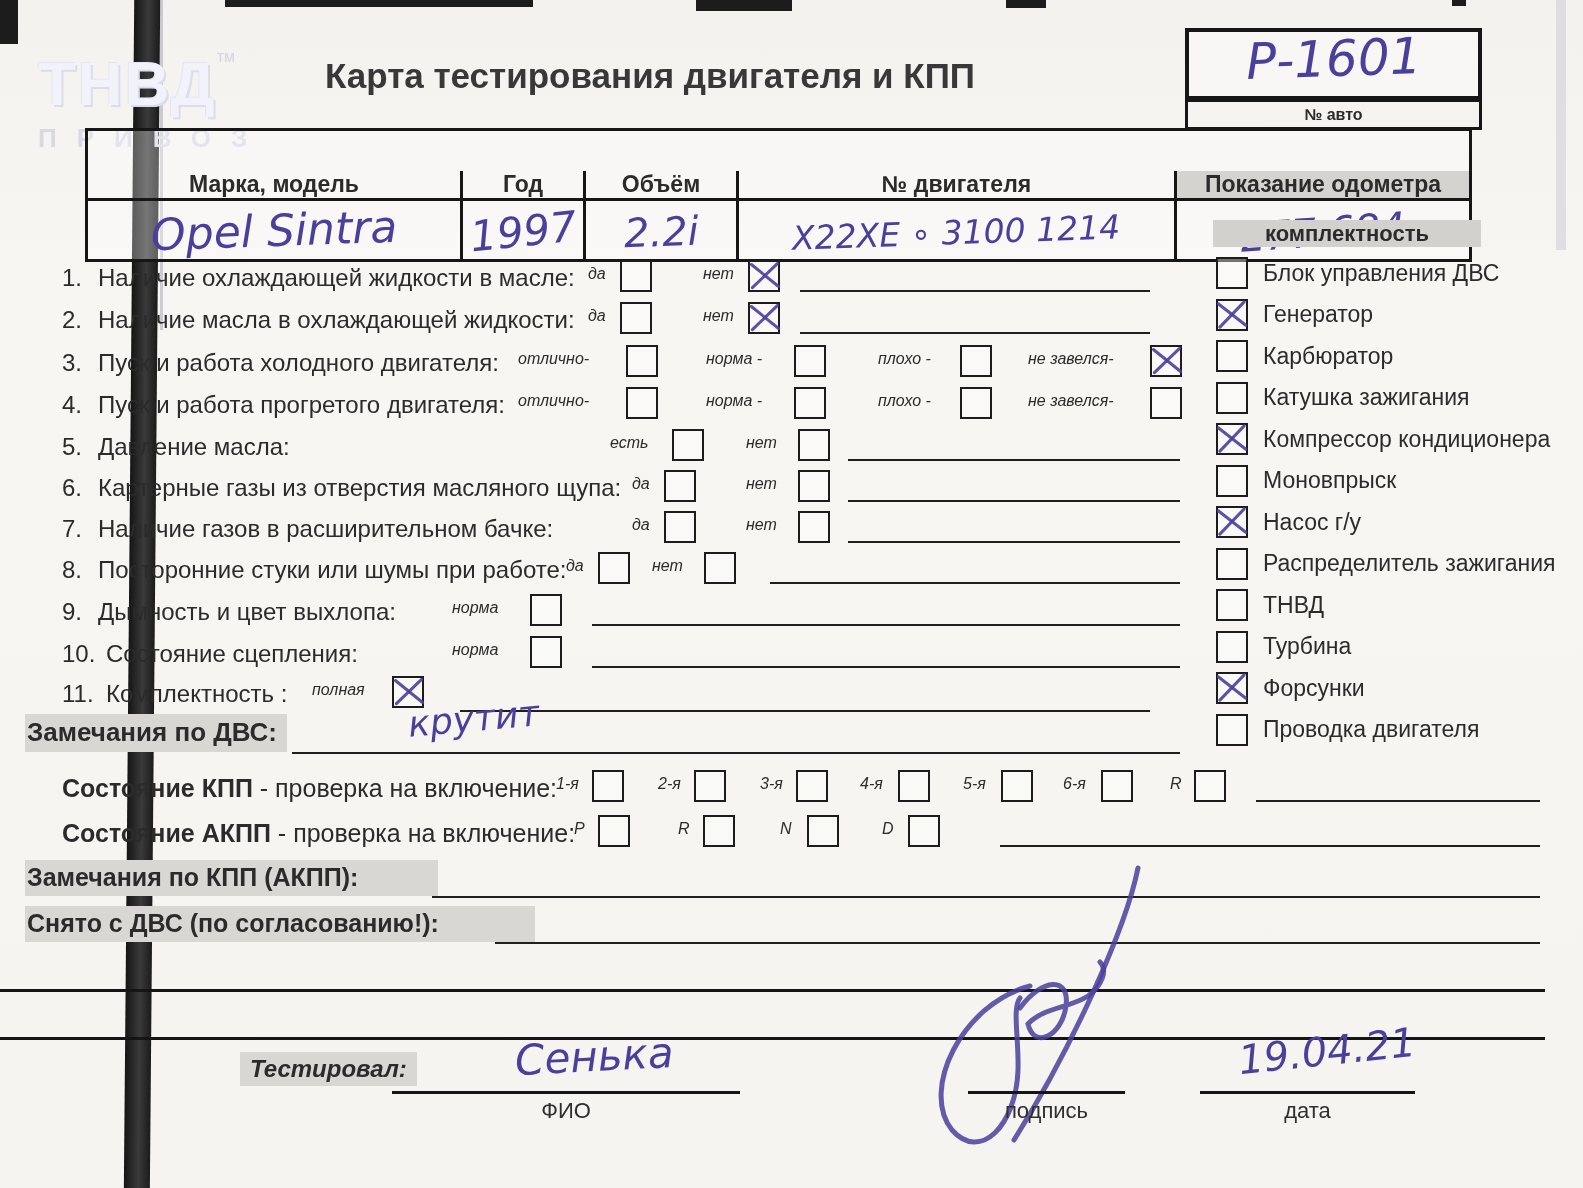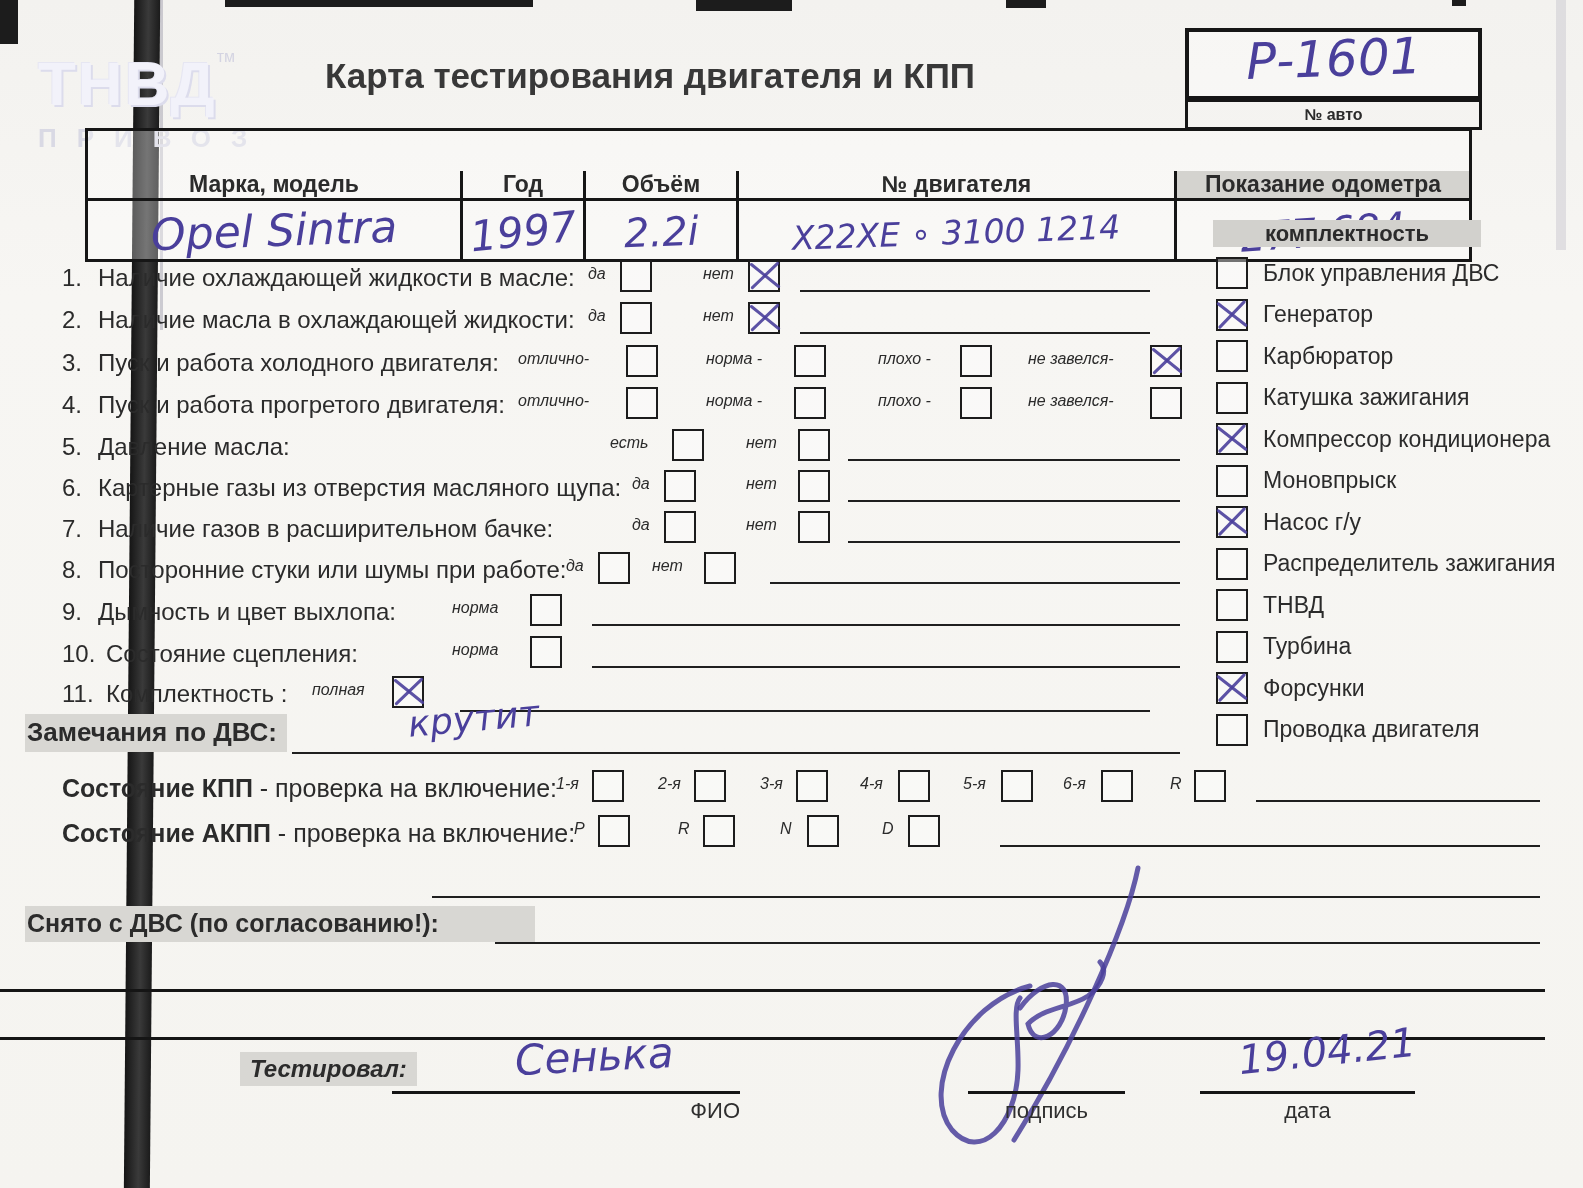--- a/index.html
+++ b/index.html
@@ -294,32 +294,33 @@
     <span class="cb" style="left:598px;"></span>
     <span class="opt" style="left:678px;">R</span>
     <span class="cb" style="left:703px;"></span>
     <span class="opt" style="left:780px;">N</span>
     <span class="cb" style="left:807px;"></span>
     <span class="opt" style="left:882px;">D</span>
     <span class="cb" style="left:908px;"></span>
     <span class="uline" style="left:1000px;width:540px;top:28px;"></span>
   </div>
 
+  <div class="slabel" style="left:25px;top:860px;padding-right:80px;">Замечания по КПП (АКПП):</div>
   <span class="uline" style="left:432px;width:1108px;top:896px;"></span>
 
   <div class="slabel" style="left:25px;top:906px;padding-right:96px;">Снято с ДВС (по согласованию!):</div>
   <span class="uline" style="left:495px;width:1045px;top:942px;"></span>
 
   <span class="thickline" style="left:0;width:1545px;top:989px;"></span>
   <span class="thickline" style="left:0;width:1545px;top:1037px;"></span>
 
   <div class="slabel" style="left:240px;top:1052px;font-size:24px;font-style:italic;padding:3px 10px;">Тестировал:</div>
   <span class="abs hw" style="left:515px;top:1032px;font-size:42px;transform:rotate(-3deg);">Сенька</span>
   <span class="thickline" style="left:392px;width:348px;top:1091px;"></span>
-  <div class="caption" style="left:392px;width:348px;top:1098px;text-align:right;">ФИО</div>
+  <div class="caption" style="left:392px;width:348px;top:1098px;">ФИО</div>
 
   <svg class="sig" viewBox="0 0 260 300" aria-hidden="true">
     <path d="M236,10 C224,70 170,190 112,282"></path>
     <path d="M128,128 C60,146 18,232 50,272 C78,304 114,268 116,212 C117,180 110,150 118,140"></path>
     <path d="M118,150 C140,120 168,118 164,148 C160,178 132,192 126,166 C140,150 168,150 186,138 C200,128 206,112 198,104"></path>
   </svg>
   <span class="thickline" style="left:968px;width:157px;top:1091px;"></span>
   <div class="caption" style="left:968px;width:157px;top:1098px;">подпись</div>
 
   <span class="abs hw" style="left:1238px;top:1028px;font-size:40px;transform:rotate(-6deg);">19.04.21</span>

